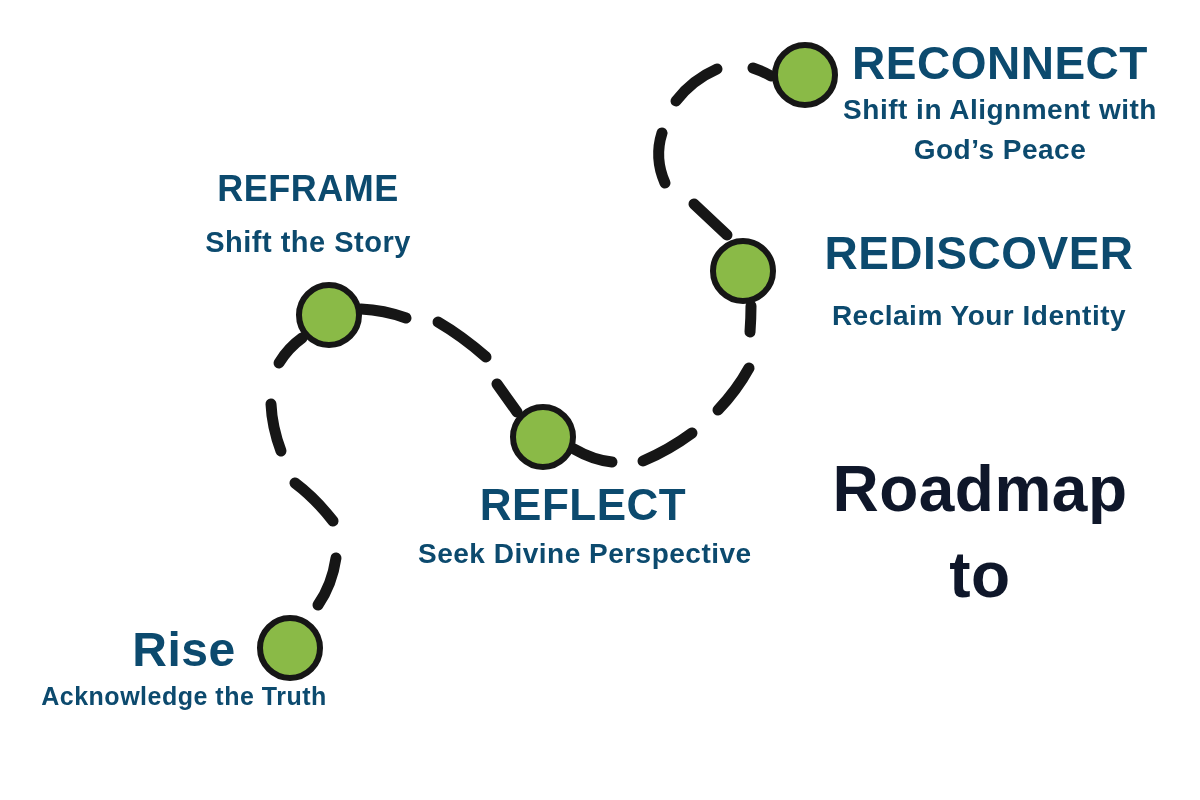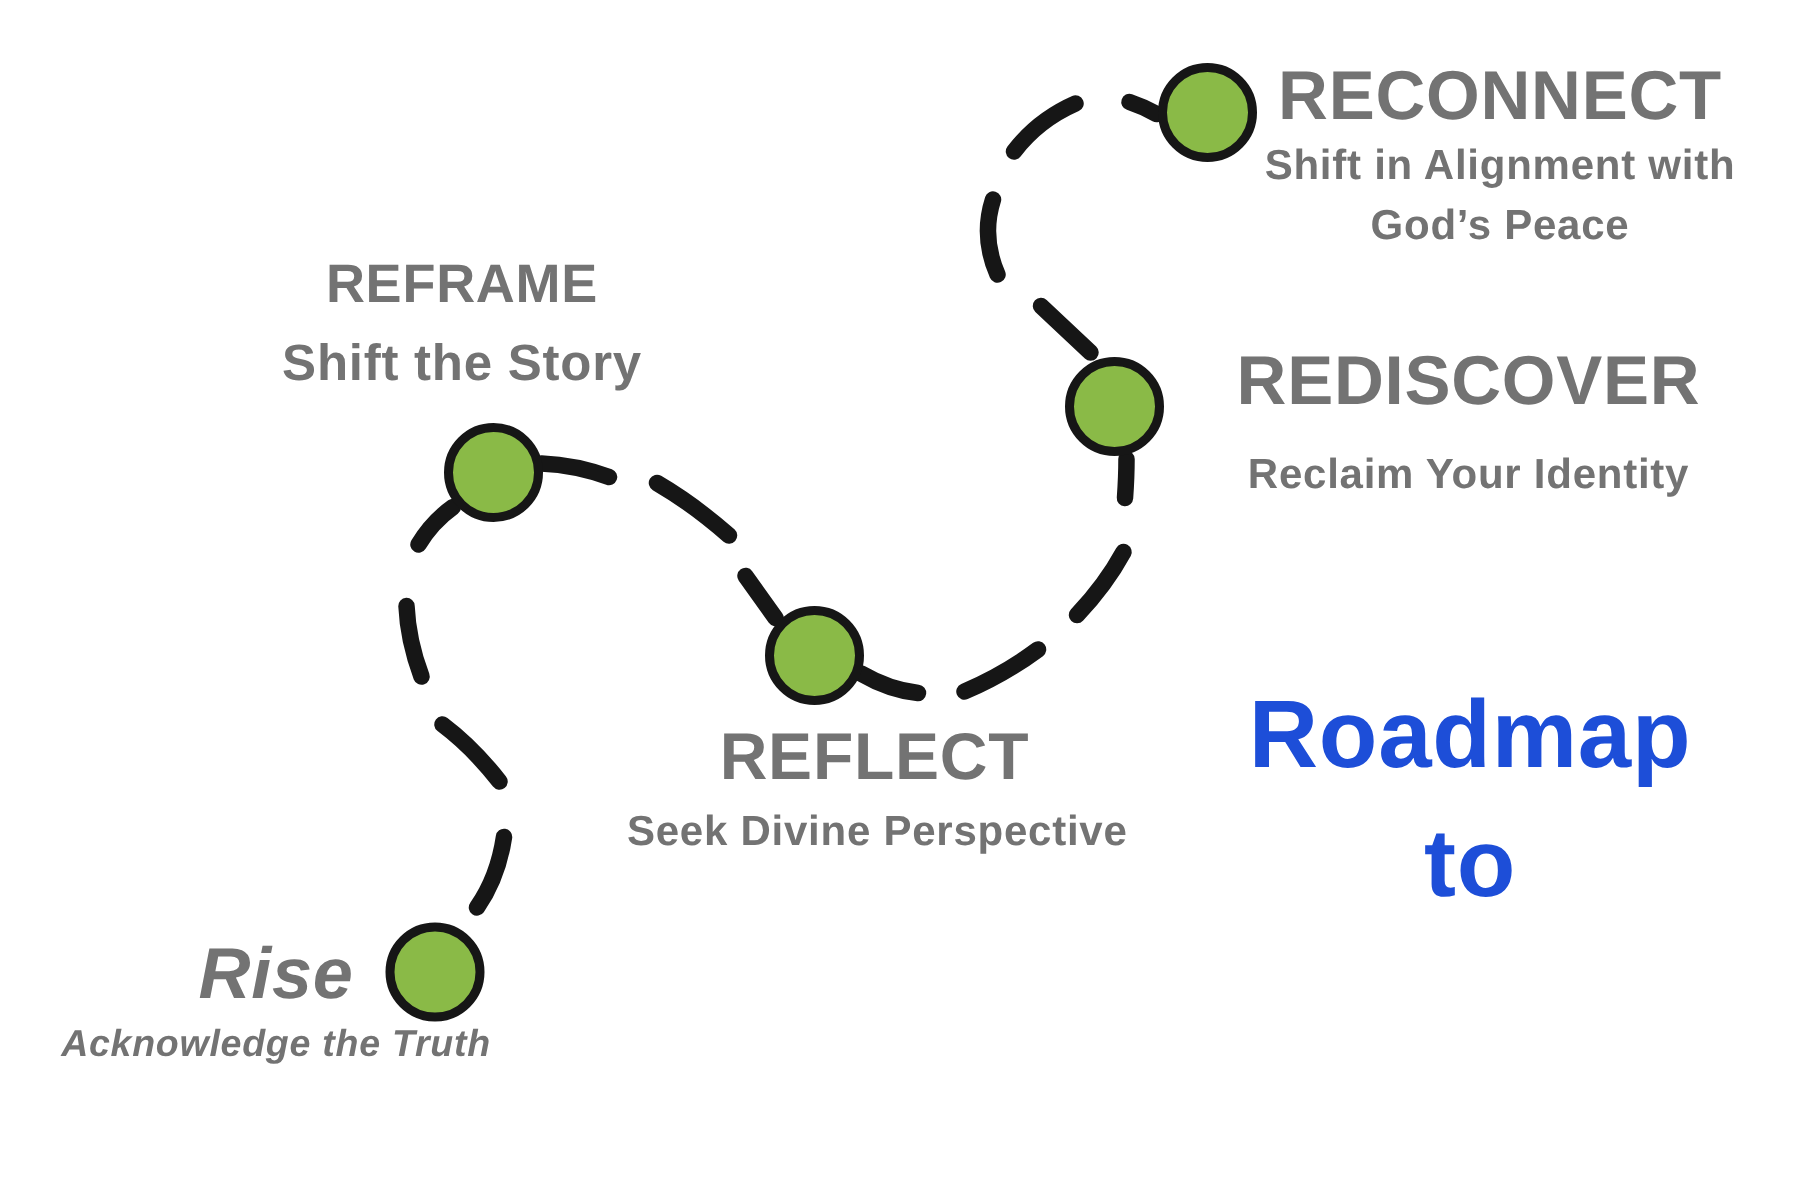--- a/index.html
+++ b/index.html
@@ -27,55 +27,55 @@
     stroke-width: 11;
     stroke-linecap: round;
   }
   .node-circle {
     stroke: #161616;
     stroke-width: 6;
   }
   .step {
     position: absolute;
     text-align: center;
-    color: #737373;
+    color: #0c4a6e;
   }
   .step-title {
     font-size: 46px;
     line-height: 54px;
     letter-spacing: 0.5px;
     white-space: nowrap;
   }
   .step-sub {
     font-size: 28px;
     line-height: 40px;
     letter-spacing: 0.5px;
     white-space: nowrap;
   }
   
   .step.reconnect  { left: 818px; top: 36px;  width: 364px; }
   .step.reconnect .step-sub:first-of-type { margin-top: 4px; }
   .step.rediscover { left: 804px; top: 226px; width: 350px; }
   .step.rediscover .step-sub { margin-top: 16px; }
   .step.reframe    { left: 178px; top: 162px; width: 260px; }
   .step.reframe .step-title { font-size: 36px; }
-  .step.reframe .step-sub   { margin-top: 6px; font-size: 34px; }
+  .step.reframe .step-sub   { margin-top: 6px; font-size: 29px; }
   .step.reflect    { left: 378px; top: 478px; width: 330px; margin-left: 40px; }
   .step.reflect .step-title { font-size: 44px; }
   .step.reflect .step-sub   { margin-top: 2px; }
-  .step.rise       { left: 0px;   top: 622px; width: 368px; font-style: italic; }
+  .step.rise       { left: 0px;   top: 622px; width: 368px; }
   .step.rise .step-title { font-size: 48px; line-height: 56px; }
   .step.rise .step-sub   { margin-top: -2px; font-size: 25px; }
   .main-title {
     position: absolute;
     left: 770px;
     top: 446px;
     width: 420px;
     text-align: center;
-    color: #1d4ed8;
+    color: #0f172a;
     font-size: 64px;
     line-height: 86px;
     letter-spacing: 0.5px;
     white-space: nowrap;
   }
 </style>
 </head>
 <body>
 
 <div class="canvas">

